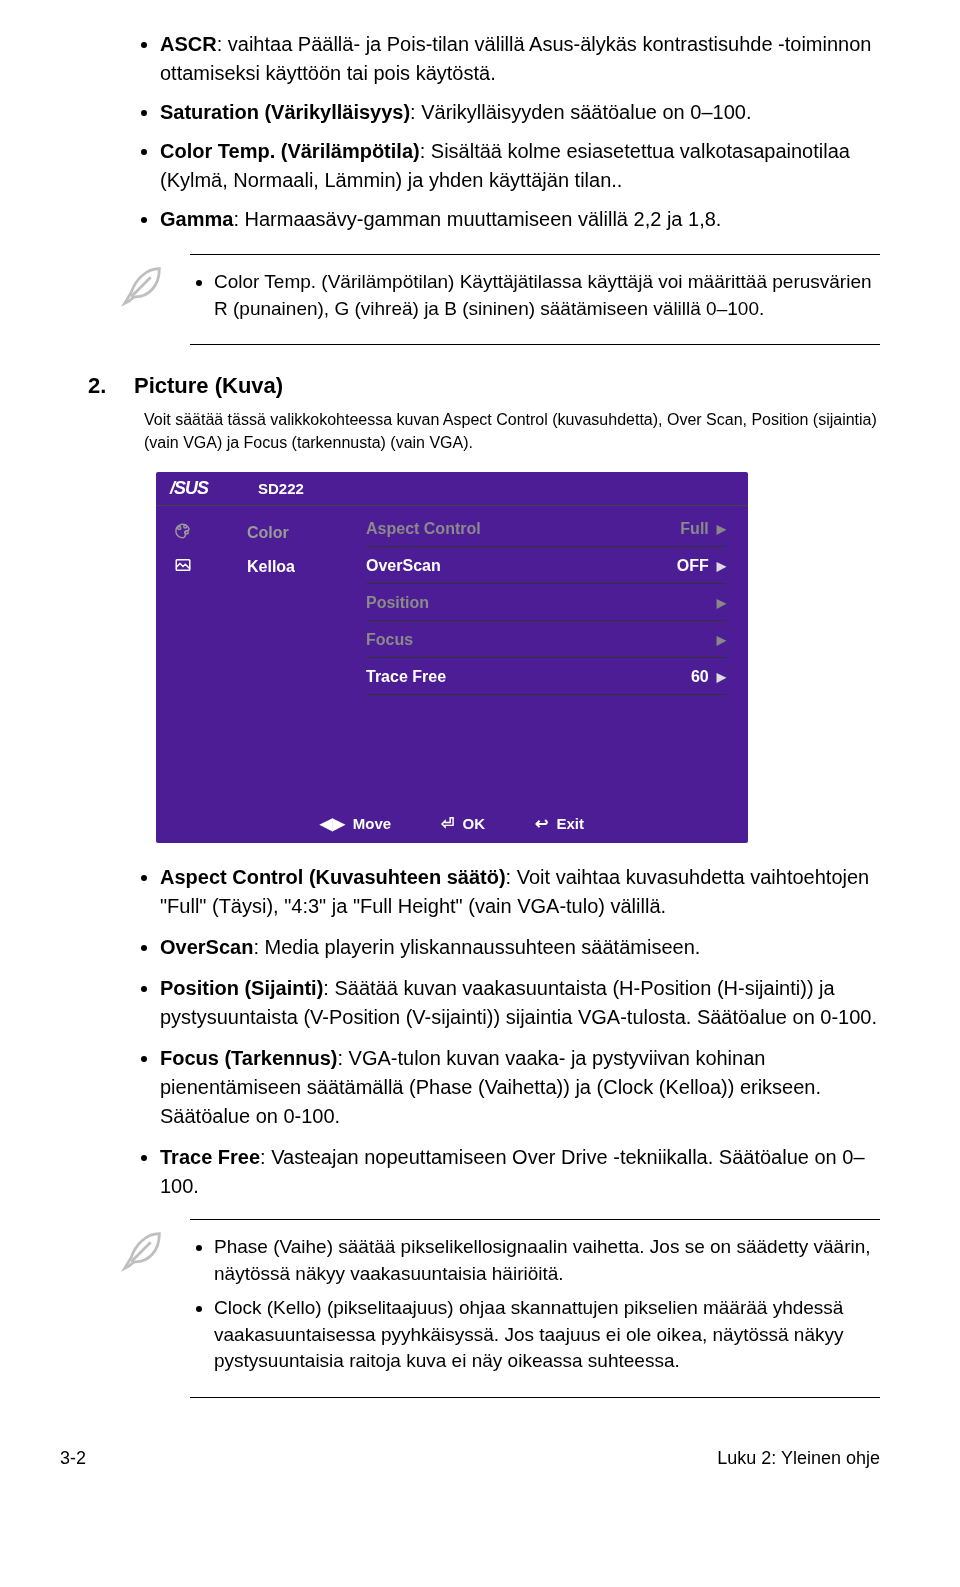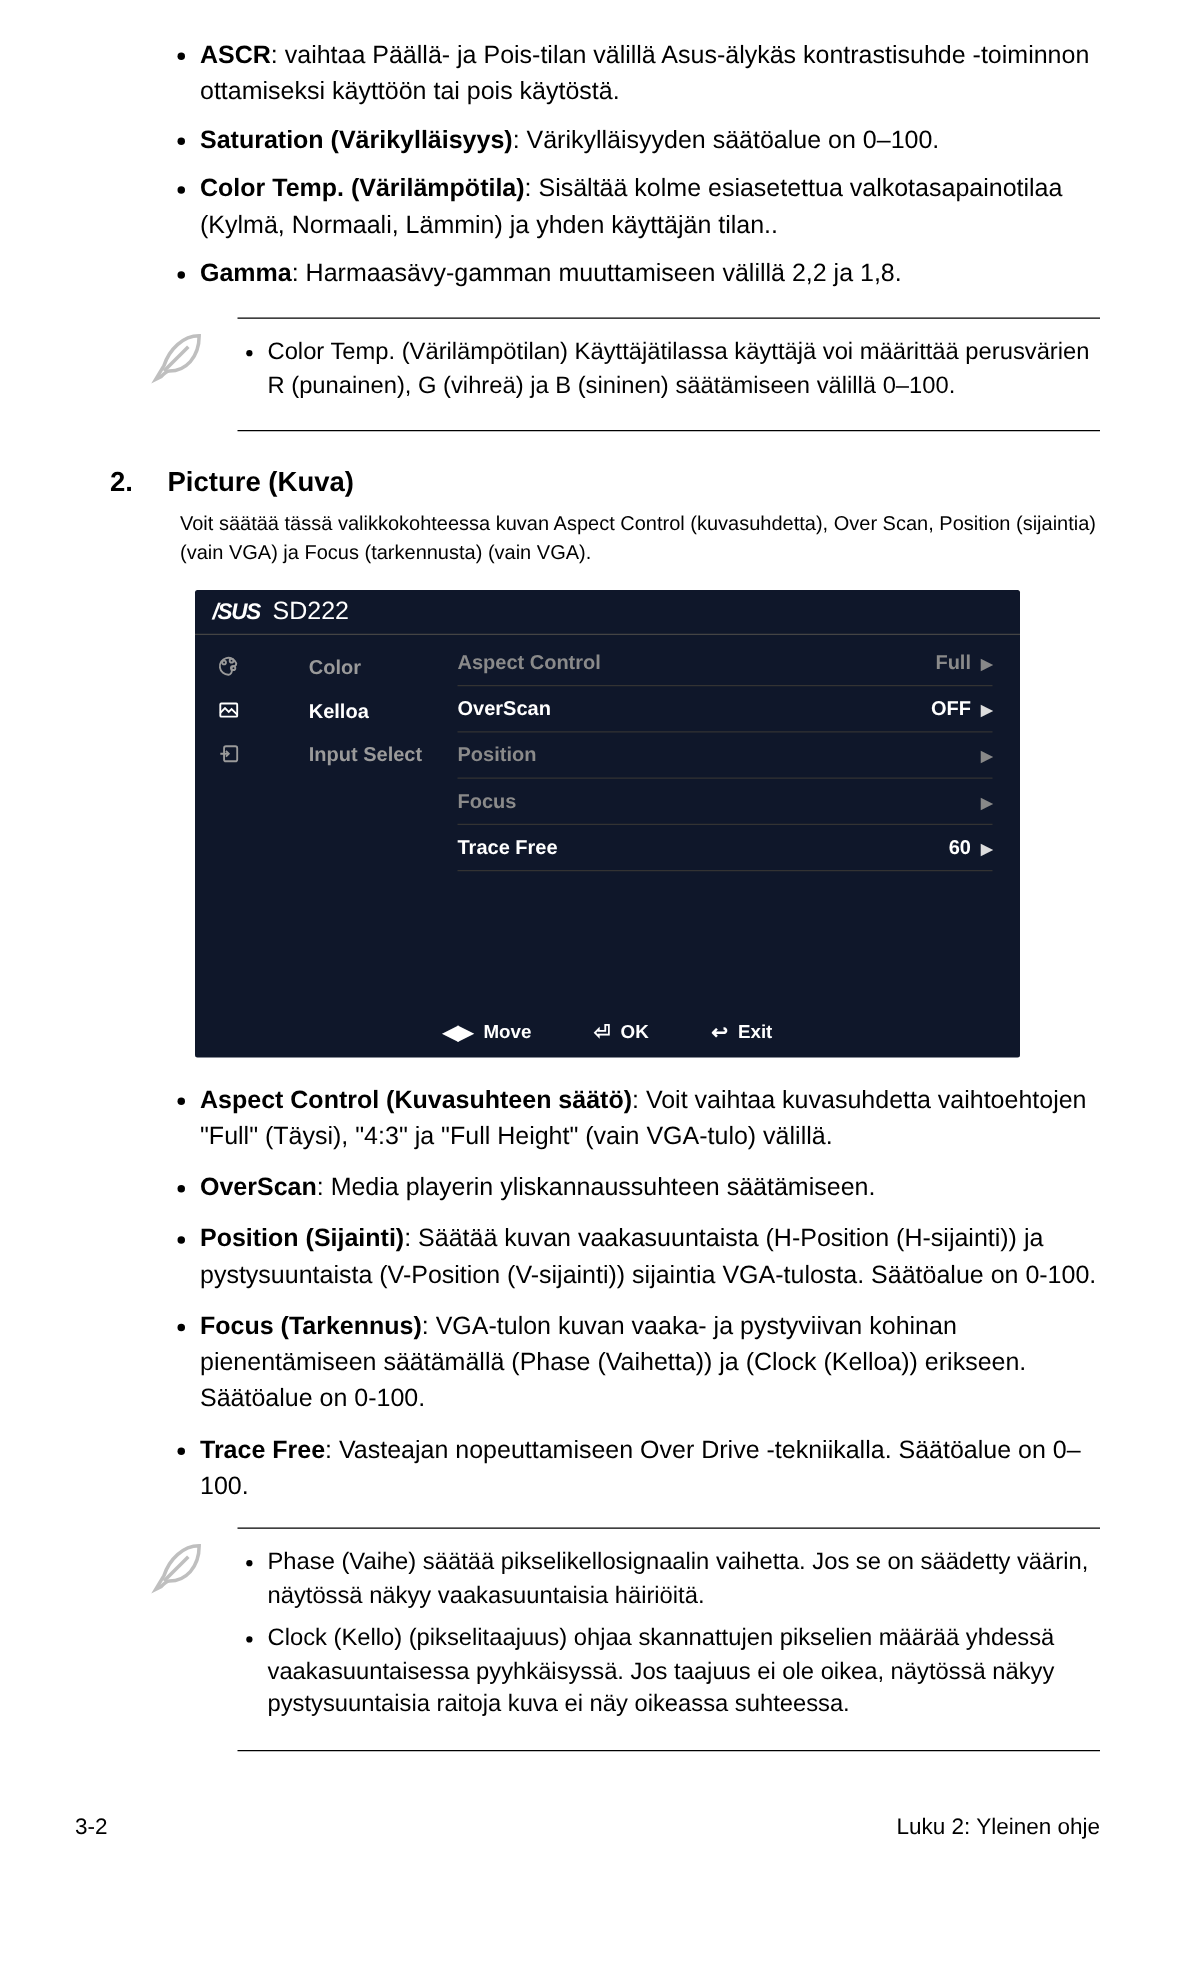--- a/index.html
+++ b/index.html
@@ -17,34 +17,34 @@
   .note-row .feather { flex: 0 0 60px; margin-right: 14px; color: #bfbfbf; margin-top: 6px; }
   .note-row .note-body { flex: 1; border-top: 1px solid #000; border-bottom: 1px solid #000; padding: 14px 0; }
   .note-body ul { margin-left: 24px; }
   .note-body li { list-style: disc; font-size: 19px; line-height: 1.4; margin-bottom: 8px; }
   .section-head { display: flex; margin-left: 28px; margin-top: 10px; margin-bottom: 10px; }
   .section-num { font-weight: bold; font-size: 22px; width: 46px; }
   .section-title { font-weight: bold; font-size: 22px; }
   .section-text { margin-left: 84px; font-size: 16px; line-height: 1.4; margin-bottom: 18px; }
   .osd {
     margin-left: 96px;
-    width: 660px;
-    background: #0f172a;
+    width: 592px;
+    background: #4c1d95;
     color: #fff;
     font-size: 16px;
     border-radius: 2px;
     overflow: hidden;
   }
   .osd-header {
     display: flex; align-items: center;
     padding: 6px 14px;
     border-bottom: 1px solid #444;
   }
   .osd-logo { font-weight: bold; letter-spacing: -1px; font-size: 18px; margin-right: 10px; font-style: italic; }
-  .osd-model { font-weight: normal; font-size: 20px; }
+  .osd-model { font-weight: bold; font-size: 15px; margin-left: 40px; }
   .osd-body { display: flex; min-height: 300px; }
   .osd-nav { width: 210px; padding: 10px 0; }
   .osd-nav-item {
     display: flex; align-items: center;
     padding: 6px 14px;
     color: #9a9a9a;
     font-weight: bold;
     gap: 41px;
   }
   .osd-nav-item.active { color: #fff; }
@@ -126,30 +126,20 @@
       </div>
       <div class="osd-nav-item active">
         <span class="nav-icon">
           <svg width="18" height="18" viewBox="0 0 24 24" fill="none" stroke="#fff" stroke-width="2">
               <rect x="3" y="5" width="18" height="14" rx="1"></rect>
               <path d="M3 15l5-5 4 4 3-3 6 6"></path>
             </svg>
         </span>
         <span>Kelloa</span>
       </div>
-      <div class="osd-nav-item">
-        <span class="nav-icon">
-          <svg width="18" height="18" viewBox="0 0 24 24" fill="none" stroke="#9a9a9a" stroke-width="2">
-              <rect x="7" y="4" width="14" height="16" rx="2"></rect>
-              <path d="M3 12h8"></path>
-              <path d="M9 9l3 3-3 3"></path>
-            </svg>
-        </span>
-        <span>Input Select</span>
-      </div>
     </div>
     <div class="osd-settings">
       <div class="osd-row">
         <span class="label">Aspect Control</span>
         <span class="value">
             <span>Full</span>
             <span class="tri">▶</span>
           </span>
       </div>
       <div class="osd-row enabled">

